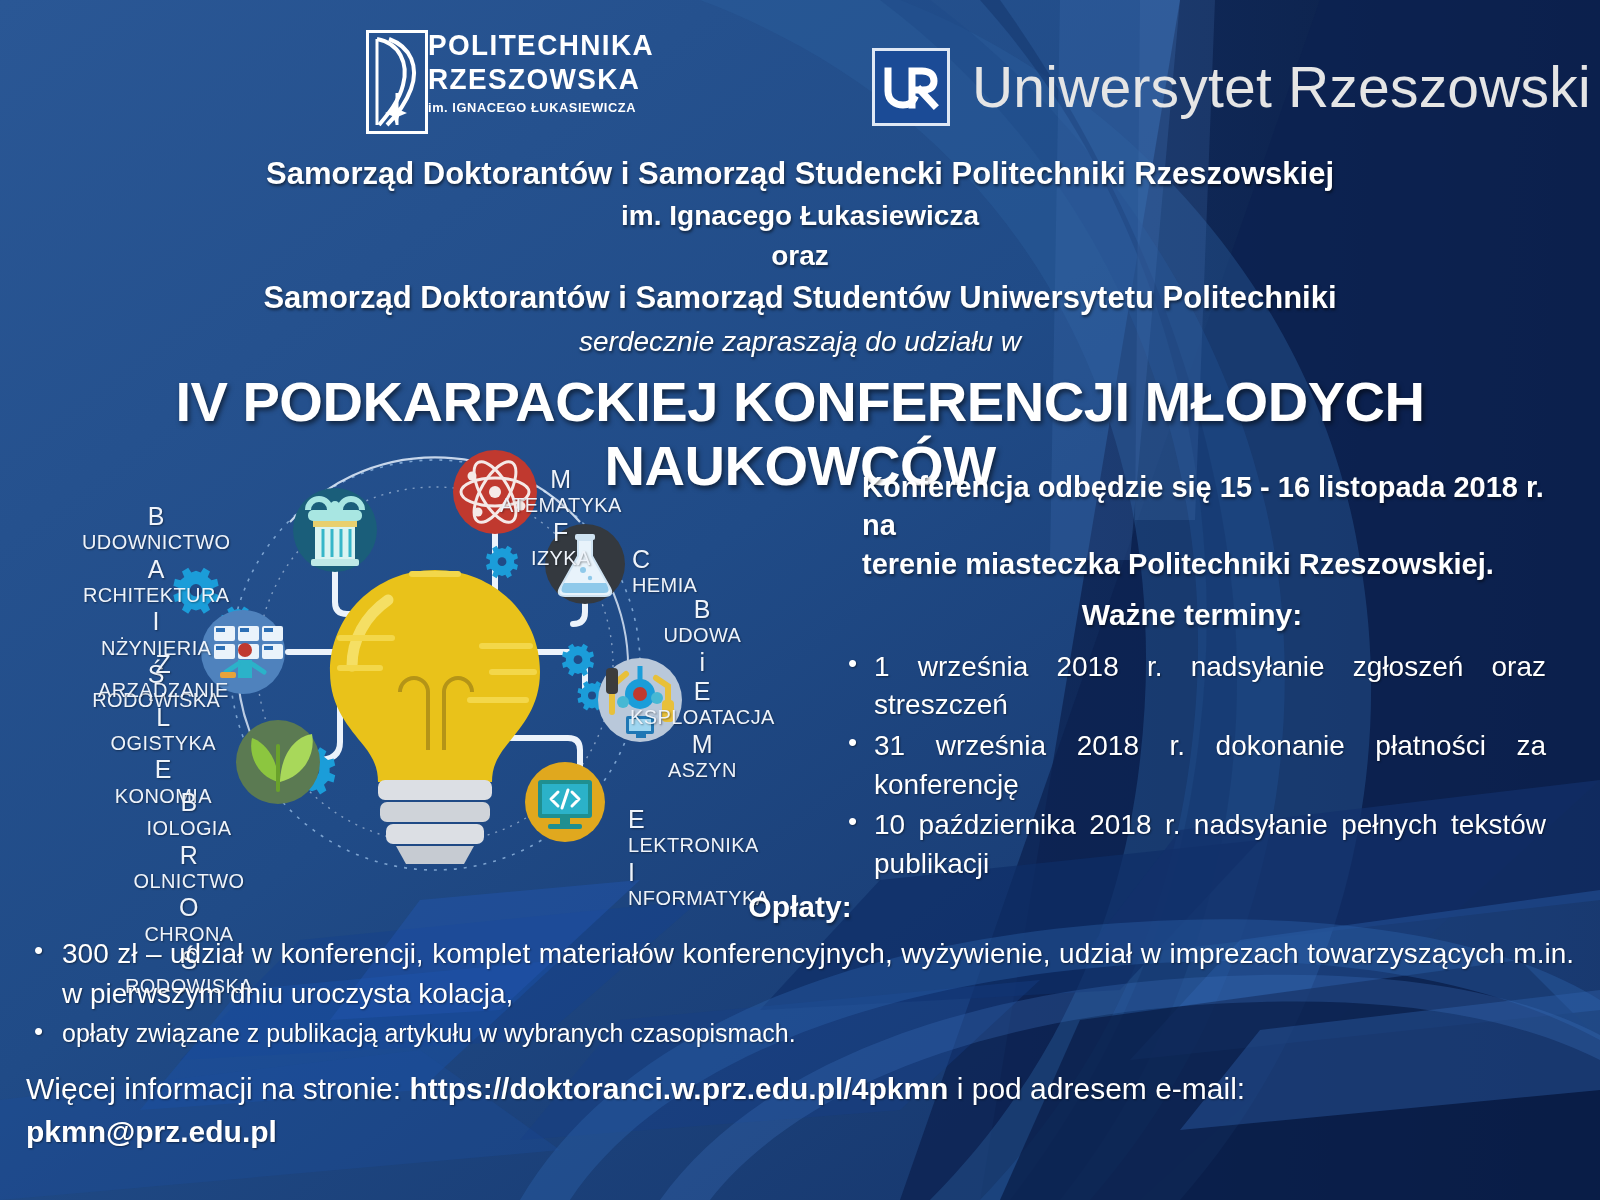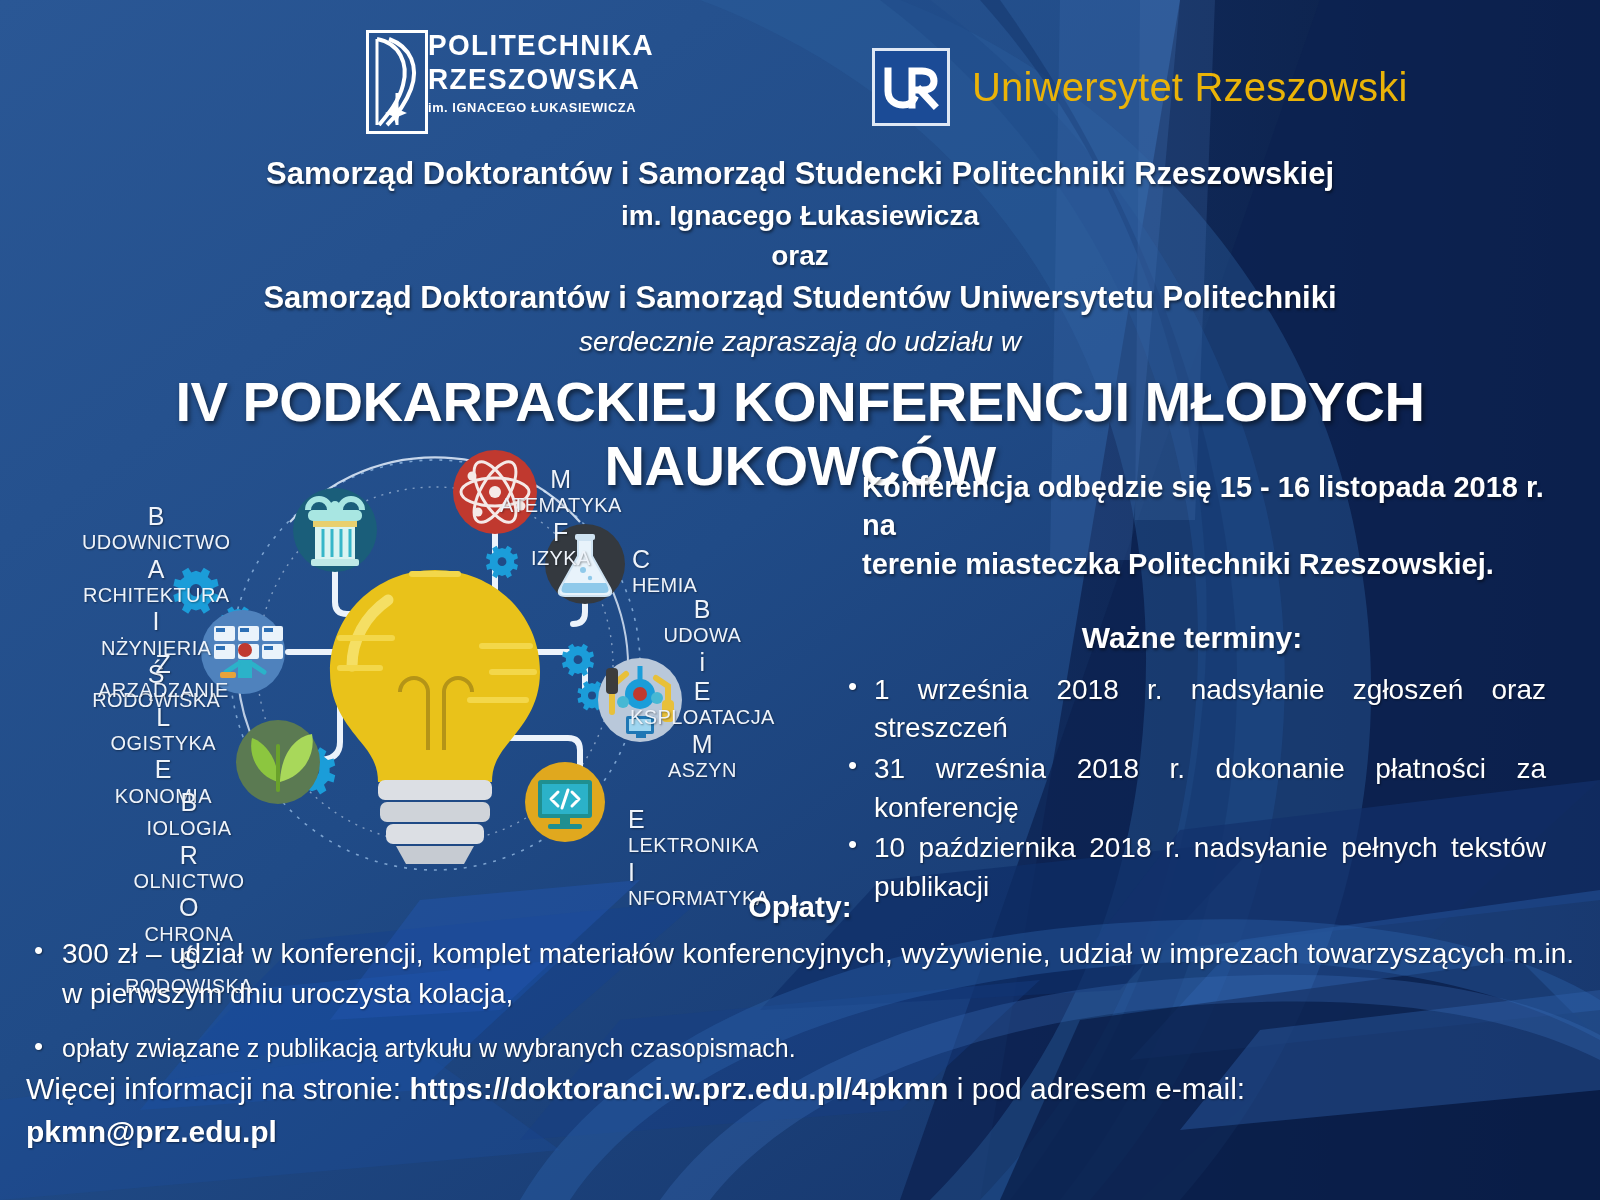--- a/index.html
+++ b/index.html
@@ -27,21 +27,21 @@
     transform:scaleX(.93);transform-origin:left center;
   }
   .logo-prz-text .l2{margin-top:4px;}
   .logo-prz-text .l3{
     font-weight:bold;font-size:13.5px;letter-spacing:.6px;color:#fff;display:block;margin-top:7px;
     transform:scaleX(.95);transform-origin:left center;
   }
   .logo-ur{position:absolute;left:872px;top:36px;display:flex;align-items:center;gap:22px;}
   .logo-ur-mark{width:78px;height:78px;border:3px solid #dfe8f5;background:#1b4b96;box-sizing:border-box;
       display:flex;align-items:center;justify-content:center;}
-  .logo-ur-name{font-size:40px;color:#eab308;letter-spacing:.2px;font-weight:400;white-space:nowrap;}
+  .logo-ur-name{font-size:57px;color:#e5e5e5;letter-spacing:.2px;font-weight:400;white-space:nowrap;}
 
   
   .header{position:absolute;top:152px;left:0;width:1600px;text-align:center;}
   .header .hl{
     font-weight:bold;font-size:31px;line-height:1.42;color:#ffffff;
     text-shadow:1px 2px 3px rgba(0,0,0,.55);
   }
   .header .hl.small{font-size:28px;}
   .header .invite{
     font-size:28px;font-style:italic;font-weight:400;margin-top:6px;
@@ -75,21 +75,21 @@
   .lbl-ele{left:588px;top:355px;text-align:left;}
 
   
   .info-col{position:absolute;left:822px;top:468px;width:740px;}
   .info-when{
     font-weight:bold;font-size:29px;line-height:1.32;color:#fff;
     text-shadow:1px 2px 3px rgba(0,0,0,.5);
     margin-left:40px;
   }
   .info-deadhead{
-    text-align:center;font-weight:bold;font-size:30px;margin-top:38px;margin-bottom:6px;
+    text-align:center;font-weight:bold;font-size:30px;margin-top:15px;margin-bottom:6px;
     text-shadow:1px 2px 3px rgba(0,0,0,.5);
   }
   ul.deadlines{list-style:none;margin:16px;padding:0;}
   ul.deadlines li{
     position:relative;padding-left:36px;font-size:28px;line-height:1.38;margin-bottom:2px;
     text-align:justify;text-shadow:1px 1px 2px rgba(0,0,0,.45);
   }
   ul.deadlines li::before{
     content:"•";position:absolute;left:10px;top:-2px;font-size:26px;color:#fff;
   }
@@ -99,21 +99,21 @@
   .fees-head{
     text-align:center;font-weight:bold;font-size:30px;margin-bottom:10px;
     text-shadow:1px 2px 3px rgba(0,0,0,.5);
   }
   ul.fee-list{list-style:none;margin:0;padding:0;}
   ul.fee-list li{
     position:relative;padding-left:36px;font-size:28px;line-height:1.44;
     text-align:justify;text-shadow:1px 1px 2px rgba(0,0,0,.45);
   }
   ul.fee-list li::before{content:"•";position:absolute;left:8px;top:-2px;font-size:26px;}
-  ul.fee-list li.second{font-size:25px;margin-top:15px;}
+  ul.fee-list li.second{font-size:25px;margin-top:0;}
 
   
   .contact{
     position:absolute;left:26px;top:1068px;width:1548px;
     font-size:30px;line-height:1.42;text-shadow:1px 1px 2px rgba(0,0,0,.45);
     text-align:justify;
   }
   .contact b{font-weight:bold;}
   .contact .line2{text-align:left;}
 </style>

